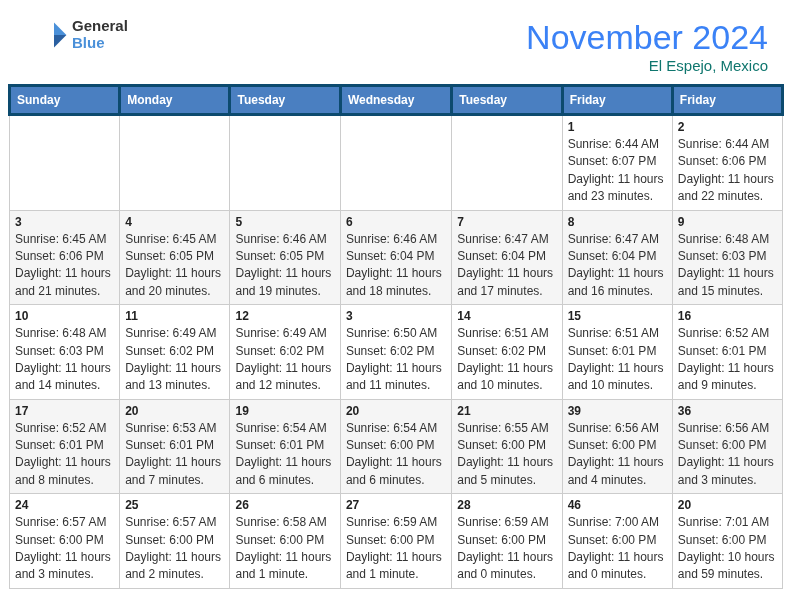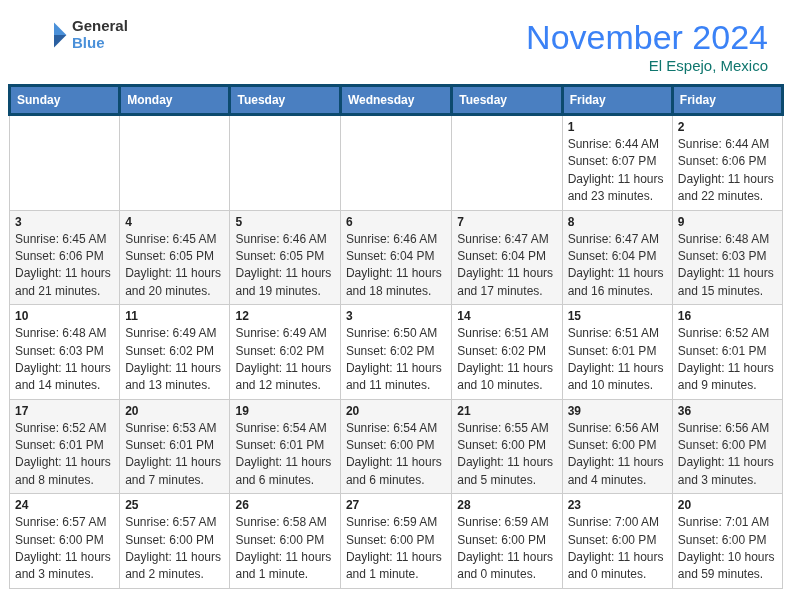--- a/index.html
+++ b/index.html
@@ -200,20 +200,20 @@
           <td><span class="day-num">24</span>
 <span class="cell-text">Sunrise: 6:57 AM<br>Sunset: 6:00 PM<br>Daylight: 11 hours and 3 minutes.</span></td>
           <td><span class="day-num">25</span>
 <span class="cell-text">Sunrise: 6:57 AM<br>Sunset: 6:00 PM<br>Daylight: 11 hours and 2 minutes.</span></td>
           <td><span class="day-num">26</span>
 <span class="cell-text">Sunrise: 6:58 AM<br>Sunset: 6:00 PM<br>Daylight: 11 hours and 1 minute.</span></td>
           <td><span class="day-num">27</span>
 <span class="cell-text">Sunrise: 6:59 AM<br>Sunset: 6:00 PM<br>Daylight: 11 hours and 1 minute.</span></td>
           <td><span class="day-num">28</span>
 <span class="cell-text">Sunrise: 6:59 AM<br>Sunset: 6:00 PM<br>Daylight: 11 hours and 0 minutes.</span></td>
-          <td><span class="day-num">23</span>
+          <td><span class="day-num">46</span>
 <span class="cell-text">Sunrise: 7:00 AM<br>Sunset: 6:00 PM<br>Daylight: 11 hours and 0 minutes.</span></td>
           <td><span class="day-num">20</span>
 <span class="cell-text">Sunrise: 7:01 AM<br>Sunset: 6:00 PM<br>Daylight: 10 hours and 59 minutes.</span></td>
         </tr>
       </tbody>
   </table>
 </div>
 
 </body></html>

